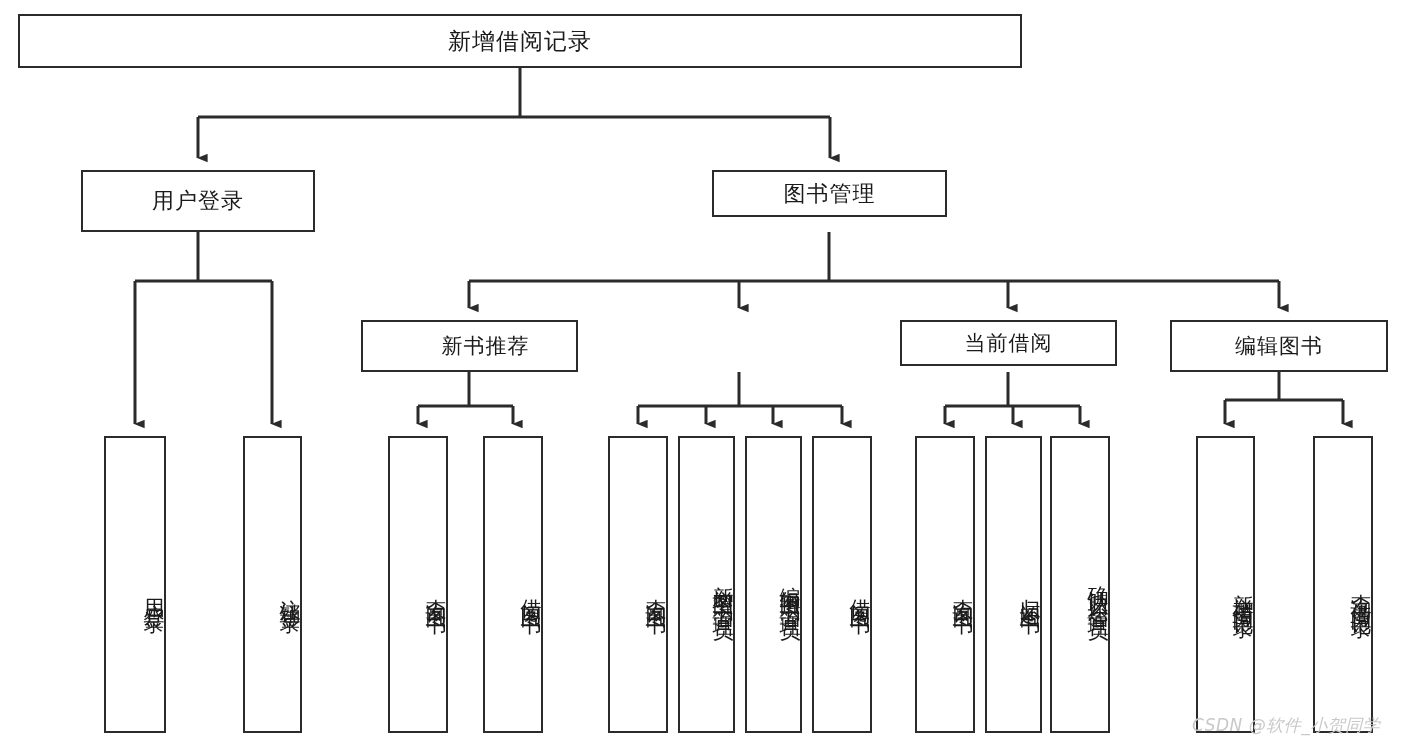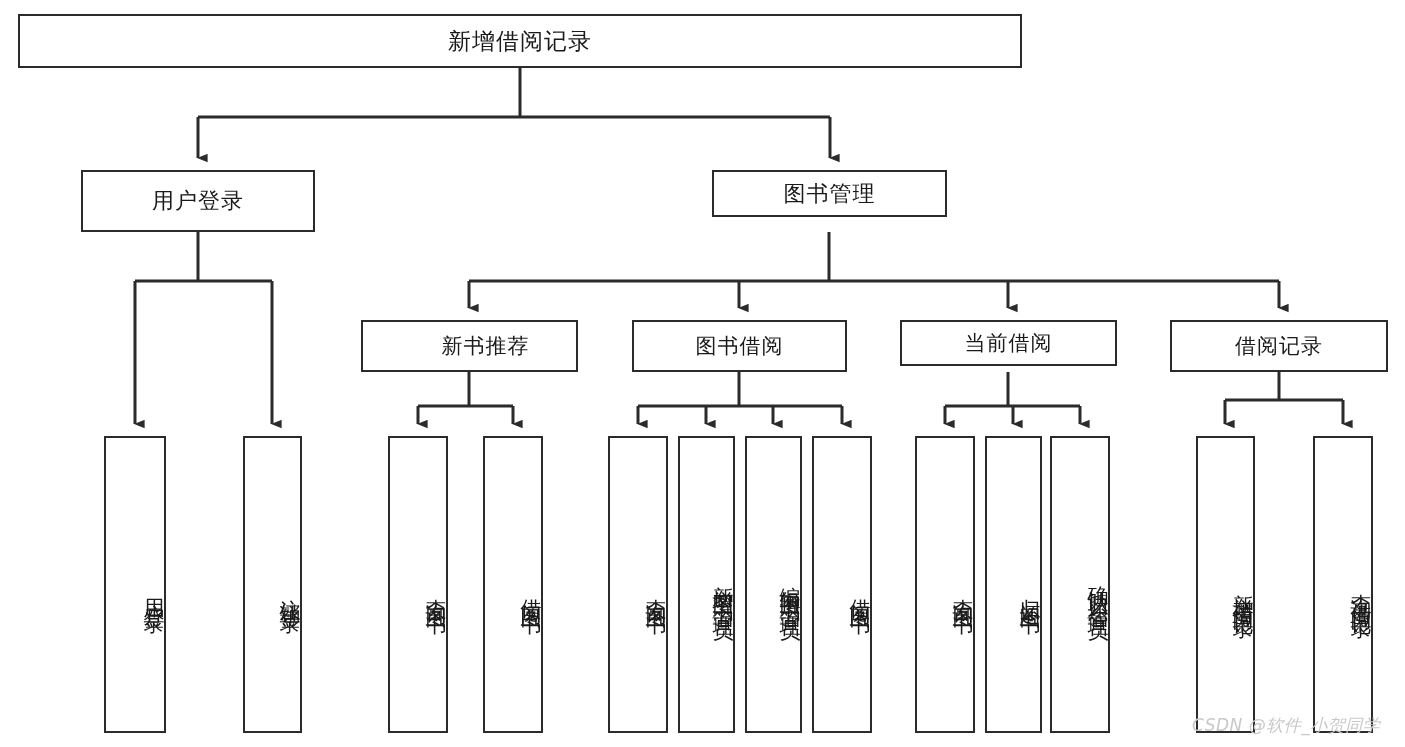--- a/index.html
+++ b/index.html
@@ -116,28 +116,25 @@
   <div class="node horizontal level2" id="n2-0" style="left: 81px; top: 170px; width: 234px; height: 62px;">
     <span>用户登录</span>
   </div>
   <div class="node horizontal level2" id="n2-1" style="left: 712px; top: 170px; width: 235px; height: 47px;">
     <span>图书管理</span>
   </div>
 
   <div class="node horizontal level3" id="n3-0" style="left: 361px; top: 320px; width: 217px; height: 52px; padding-left: 32px;">
     <span>新书推荐</span>
   </div>
-  <div class="node horizontal level3" id="n3-1" style="left: 632px; top: 320px; width: 215px; height: 52px;">
-    <span>图书借阅</span>
-  </div>
   <div class="node horizontal level3" id="n3-2" style="left: 900px; top: 320px; width: 217px; height: 46px; font-family: Liberation Serif, serif;">
     <span>当前借阅</span>
   </div>
   <div class="node horizontal level3" id="n3-3" style="left: 1170px; top: 320px; width: 218px; height: 52px;">
-    <span>借阅记录</span>
+    <span>编辑图书</span>
   </div>
 
   <div class="node vertical" id="lf-0" style="left: 104px; top: 436px; width: 62px; height: 297px;">
     <span class="vlabel">用户登录</span>
   </div>
   <div class="node vertical" id="lf-1" style="left: 243px; top: 436px; width: 59px; height: 297px;">
     <span class="vlabel">注销登录</span>
   </div>
   <div class="node vertical" id="lf-2" style="left: 388px; top: 436px; width: 60px; height: 297px;">
     <span class="vlabel">查询图书</span>

